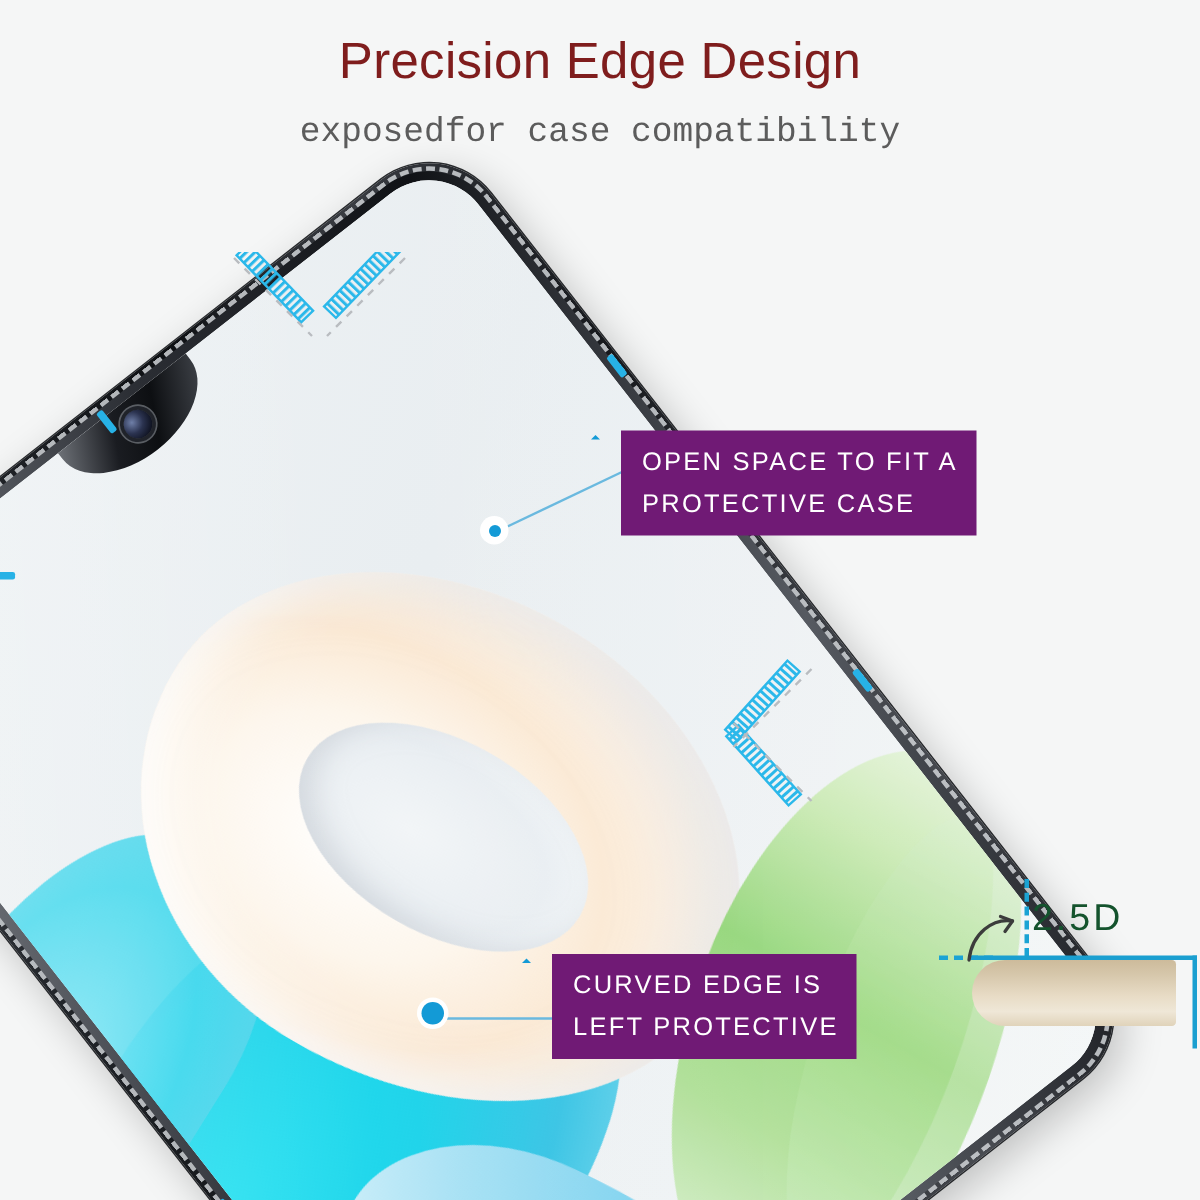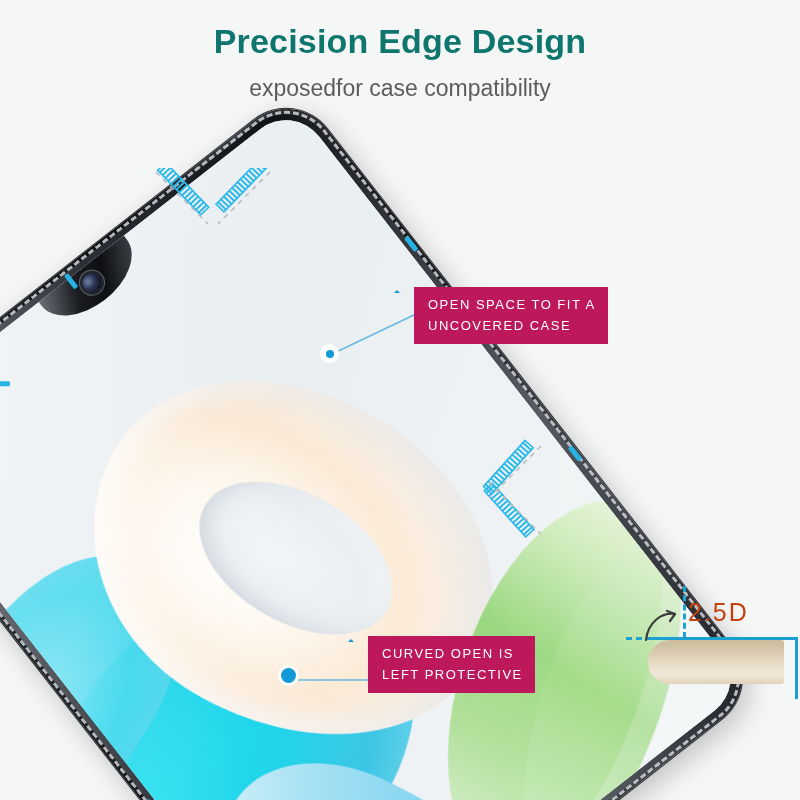--- a/index.html
+++ b/index.html
@@ -9,28 +9,28 @@
     background:#f5f6f6;
     font-family:"Liberation Sans", sans-serif;
     overflow:hidden;
     position:relative;
   }
   #stage { position:absolute; inset:0; width:800px; height:800px; overflow:hidden; background:#f5f6f6; }
 
   
   .header { position:absolute; top:0; left:0; width:800px; text-align:center; z-index:40; }
   .title {
-    font-size:34px; color:#0f766e; font-weight:700;
+    font-size:34px; color:#7f1d1d; font-weight:400;
     letter-spacing:0.2px; padding-top:23px; line-height:1.1;
   }
   .subtitle {
     font-size:23px; color:#5c5c5c; font-weight:400;
     line-height:1.42; padding-top:12px;
   }
-  .subtitle .l2 { display:block; }
+  .subtitle .l2 { display:block;font-family:Liberation Mono, monospace; }
 
   
   .phone-wrap {
     position:absolute;
     left:-112px; top:228px;
     width:560px; height:760px;
     transform:rotate(-38deg);
     transform-origin:50% 20%;
     z-index:10;
   }
@@ -138,23 +138,23 @@
   .tick {
     position:absolute; background:#27b2e6; border-radius:1.5px; z-index:8;
   }
 
   
   .xmark { position:absolute; z-index:30; }
 
   
   .callout {
     position:absolute; z-index:35;
-    background:#be185d;
+    background:#701a75;
     color:#ffffff;
-    font-size:13px;
+    font-size:17px;
     letter-spacing:1.5px;
     line-height:1.62;
     padding:7px 12px 8px 14px;
     font-weight:400;
     white-space:nowrap;
   }
   .callout::before {
     content:"";
     position:absolute; left:-20px; top:0;
     width:0; height:0;
@@ -178,21 +178,21 @@
   }
   .lead-dot.ring::after{
     content:""; position:absolute; left:3.5px; top:3.5px;
     width:8px; height:8px; border-radius:50%; background:#139ad6;
   }
 
   
   .diagram { position:absolute; left:640px; top:588px; width:160px; height:118px; z-index:38; }
   .d-label {
     position:absolute; left:48px; top:10px;
-    font-size:25px; color:#c2410c; letter-spacing:2px;
+    font-size:25px; color:#14532d; letter-spacing:2px;
     font-family:"Liberation Sans", sans-serif;
   }
   .glass-bar {
     position:absolute; left:8px; top:52px; width:136px; height:44px;
     background:linear-gradient(180deg,#cdbb9b 0%,#d6c7ab 22%,#e8dcc6 55%,#efe7d7 78%,#e0d3ba 100%);
     border-radius:24px 3px 3px 24px;
   }
   .d-hline { position:absolute; left:8px; top:49px; width:150px; height:3px; background:#1b9fd0; }
   .d-vline { position:absolute; left:155px; top:49px; width:3px; height:62px; background:#1b9fd0; }
   .d-vdash {
@@ -296,32 +296,32 @@
 
   <div class="lead-line" style="left:330px;top:310px;">
     <svg width="92" height="48" viewBox="0 0 92 48">
       <path d="M2 44 L86 4" stroke="#6ab9df" stroke-width="1.6" fill="none"></path>
     </svg>
   </div>
   <div class="lead-dot ring" style="left:322px;top:346px;"></div>
 
   <div class="callout" id="callout-case">
     <div>OPEN SPACE TO FIT A</div>
-    <div>UNCOVERED CASE</div>
+    <div>PROTECTIVE CASE</div>
   </div>
 
   <div class="lead-line" style="left:290px;top:671px;">
     <svg width="92" height="10" viewBox="0 0 92 10">
       <path d="M2 5 L90 5" stroke="#6ab9df" stroke-width="1.6" fill="none"></path>
     </svg>
   </div>
   <div class="lead-dot" style="left:281px;top:668px;"></div>
 
   <div class="callout" id="callout-edge">
-    <div>CURVED OPEN IS</div>
+    <div>CURVED EDGE IS</div>
     <div>LEFT PROTECTIVE</div>
   </div>
 
   <div class="diagram">
     <div class="d-vdash"></div>
     <div class="d-hdash"></div>
 
     <svg width="44" height="40" viewBox="0 0 44 40" style="position:absolute;left:2px;top:18px;">
       <path d="M4 34 C6 16, 20 6, 33 8" stroke="#3c3c3c" stroke-width="2.2" fill="none" stroke-linecap="round"></path>
       <path d="M33 8 L25 5 M33 8 L28 15" stroke="#3c3c3c" stroke-width="2.2" fill="none" stroke-linecap="round"></path>

